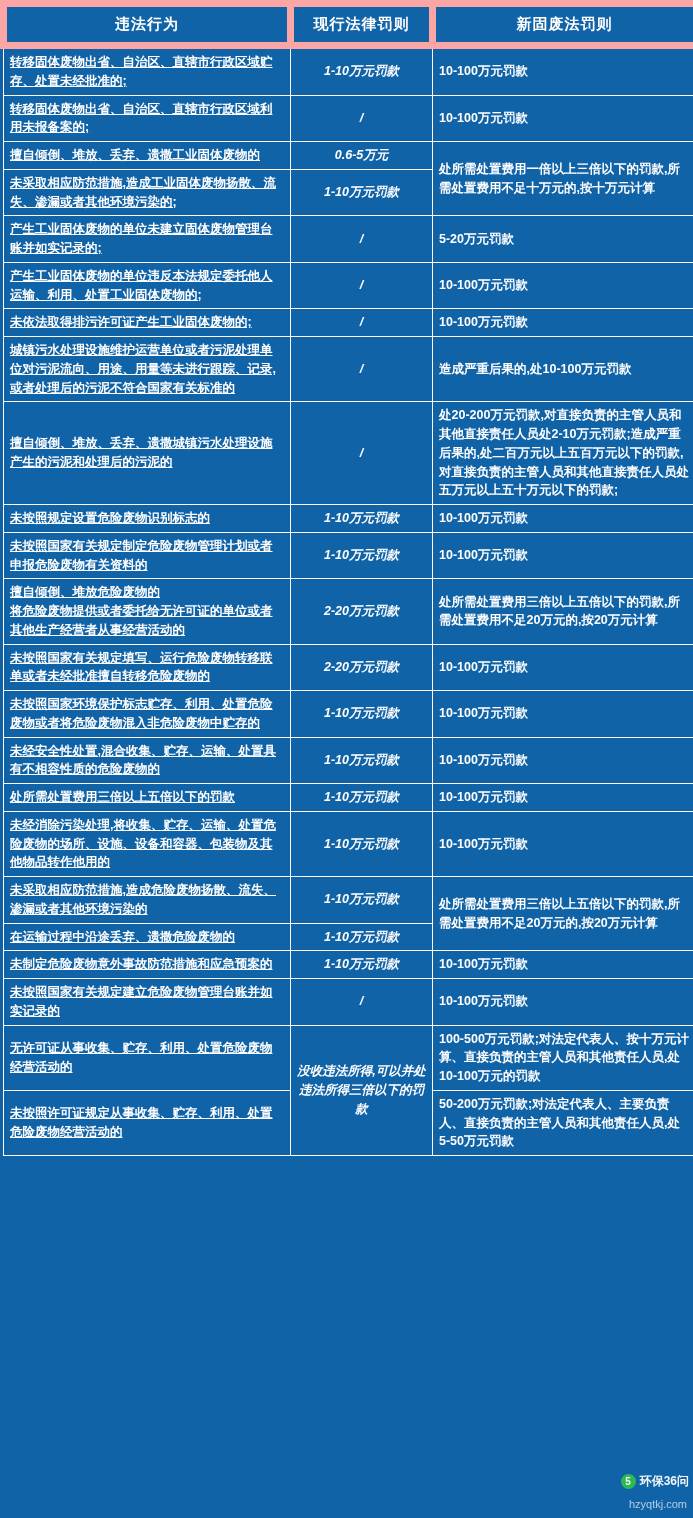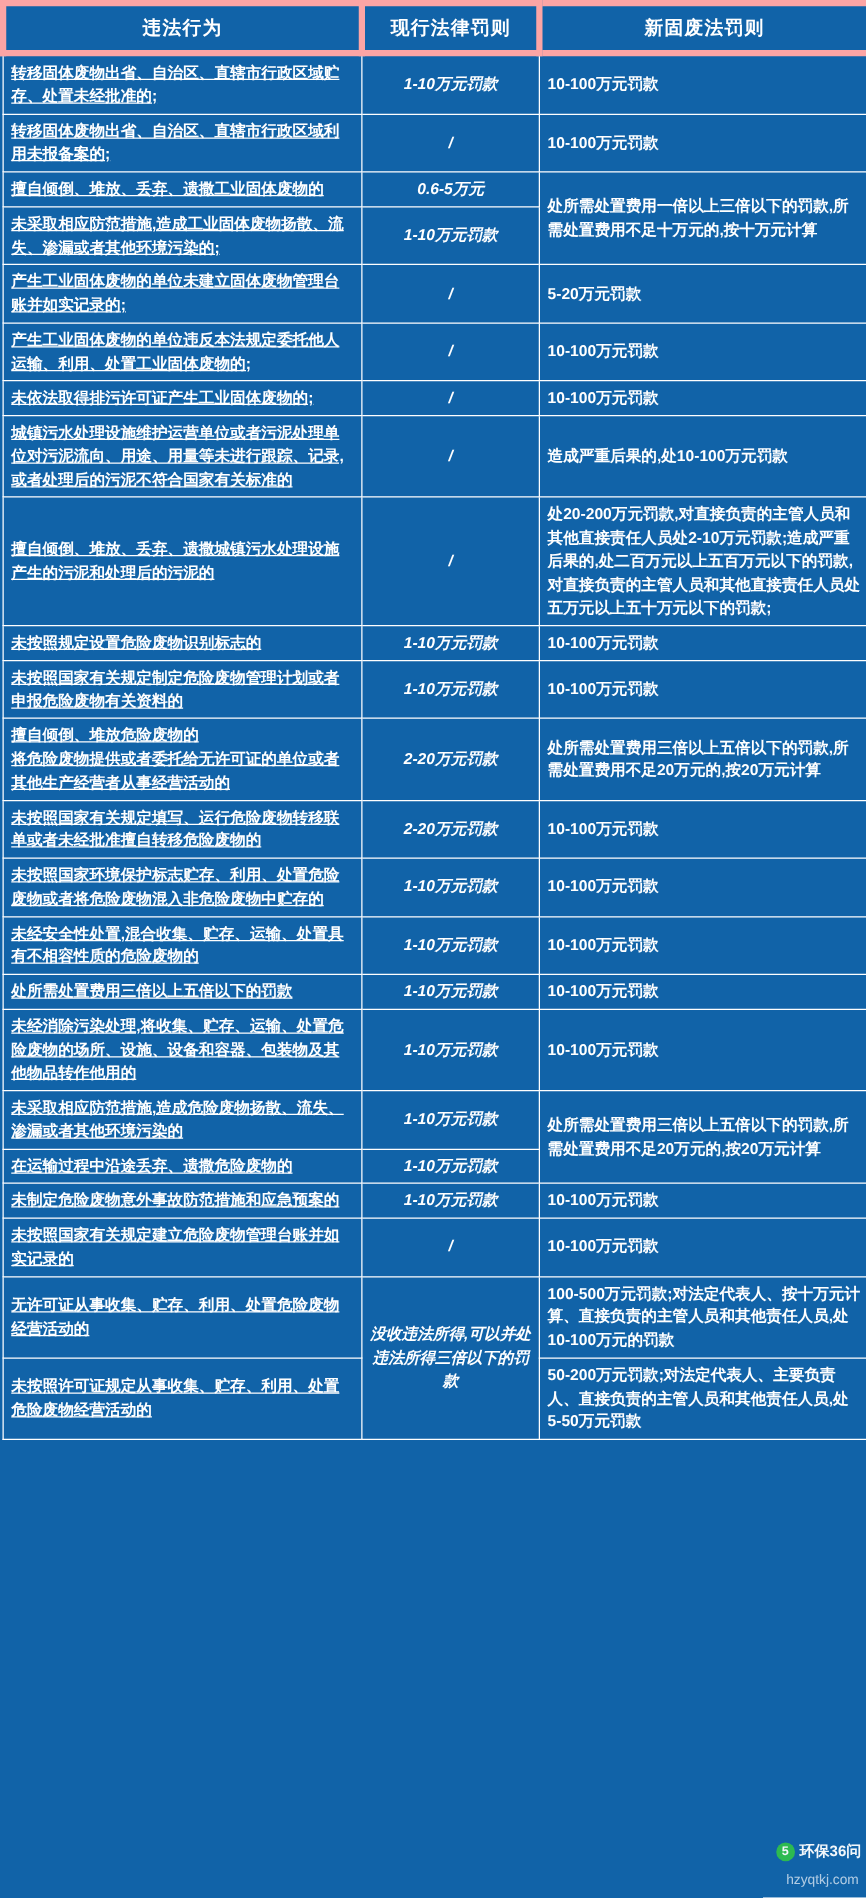--- a/index.html
+++ b/index.html
@@ -27,21 +27,21 @@
   table.penalty col.c2 { width: 142px; }
   table.penalty col.c3 { width: 264px; }
 
   table.penalty th {
     background: #1163a8;
     color: #ffffff;
     font-size: 15px;
     font-weight: bold;
     text-align: center;
     padding: 8px 4px;
-    border: 5px solid #fca5a5;
+    border: 7px solid #fca5a5;
     letter-spacing: 1px;
   }
   table.penalty td {
     color: #ffffff;
     font-size: 12.5px;
     font-weight: bold;
     line-height: 1.5;
     padding: 4px 6px;
     border: 1px solid #ffffff;
     vertical-align: middle;

